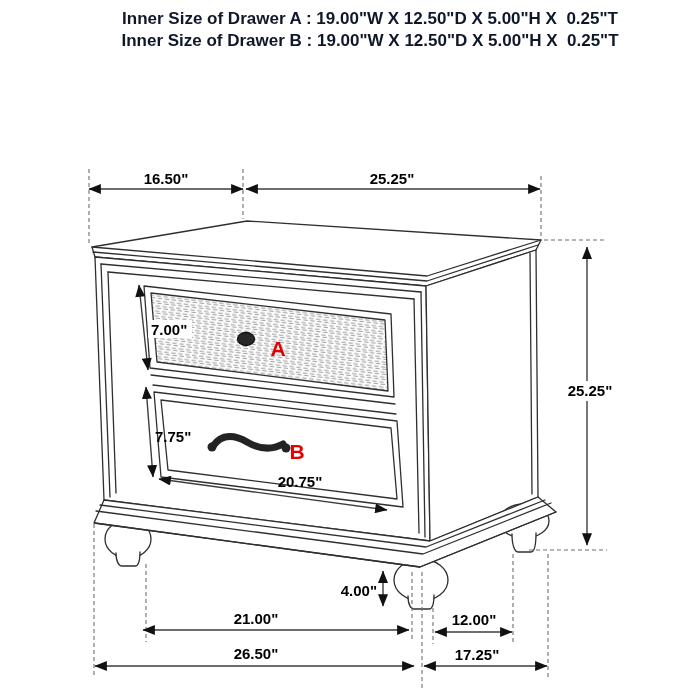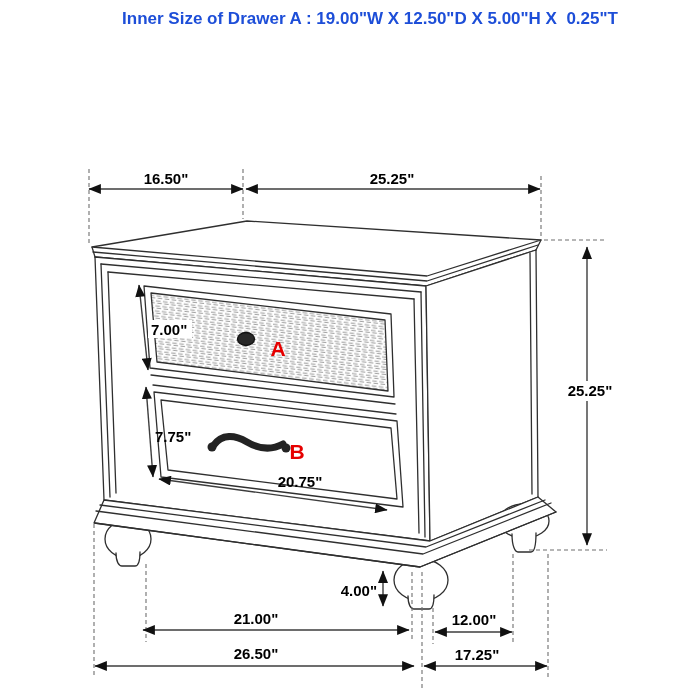--- a/index.html
+++ b/index.html
@@ -1,33 +1,34 @@
 <!DOCTYPE html>
 <html><head>
 <meta charset="utf-8">
 <style>
   html,body{margin:0;padding:0;background:#fff;}
   .page{position:relative;width:700px;height:700px;background:#fff;overflow:hidden;
         font-family:"Liberation Sans",sans-serif;}
   .title{position:absolute;top:8px;left:0;width:700px;text-align:center;}
-  .title-line{white-space:pre;font-size:17px;line-height:22px;font-weight:bold;color:#1d4ed8;padding-left:40px;}
+  .title-line{white-space:pre;font-size:17px;line-height:22px;font-weight:bold;color:#0f172a;padding-left:40px;}
   svg{position:absolute;top:0;left:0;}
   .art{stroke:#2f2f2f;stroke-width:1.3;fill:none;stroke-linejoin:round;stroke-linecap:round;}
   .dim{stroke:#3d3d3d;stroke-width:1.4;fill:none;}
   .ext{stroke:#6f6f6f;stroke-width:1.1;fill:none;stroke-dasharray:4 3;}
   .dimtext{font-size:15px;font-weight:bold;fill:#000;}
   .redlabel{font-size:21px;font-weight:bold;fill:#e60000;}
 </style>
 </head>
 <body>
 
 <div class="page">
 
   <div class="title">
     <div class="title-line">Inner Size of Drawer A : 19.00"W X 12.50"D X 5.00"H X  0.25"T</div>
+    <div class="title-line">Inner Size of Drawer B : 19.00"W X 12.50"D X 5.00"H X  0.25"T</div>
   </div>
 
   <svg width="700" height="700" viewBox="0 0 700 700">
     <defs>
       <marker id="arr" viewBox="0 0 10 8" refX="9.5" refY="4" markerWidth="13" markerHeight="10" orient="auto-start-reverse" markerUnits="userSpaceOnUse">
         <path d="M0,0 L10,4 L0,8 Z" fill="#111"></path>
       </marker>
       <pattern id="cane" width="7" height="5" patternUnits="userSpaceOnUse" patternTransform="rotate(6.5)">
         <rect width="7" height="5" fill="#ffffff"></rect>
         <path d="M0,1.2 H4.6 M1.5,3.4 H6.1" stroke="#8f8f8f" stroke-width="0.9" fill="none"></path>

